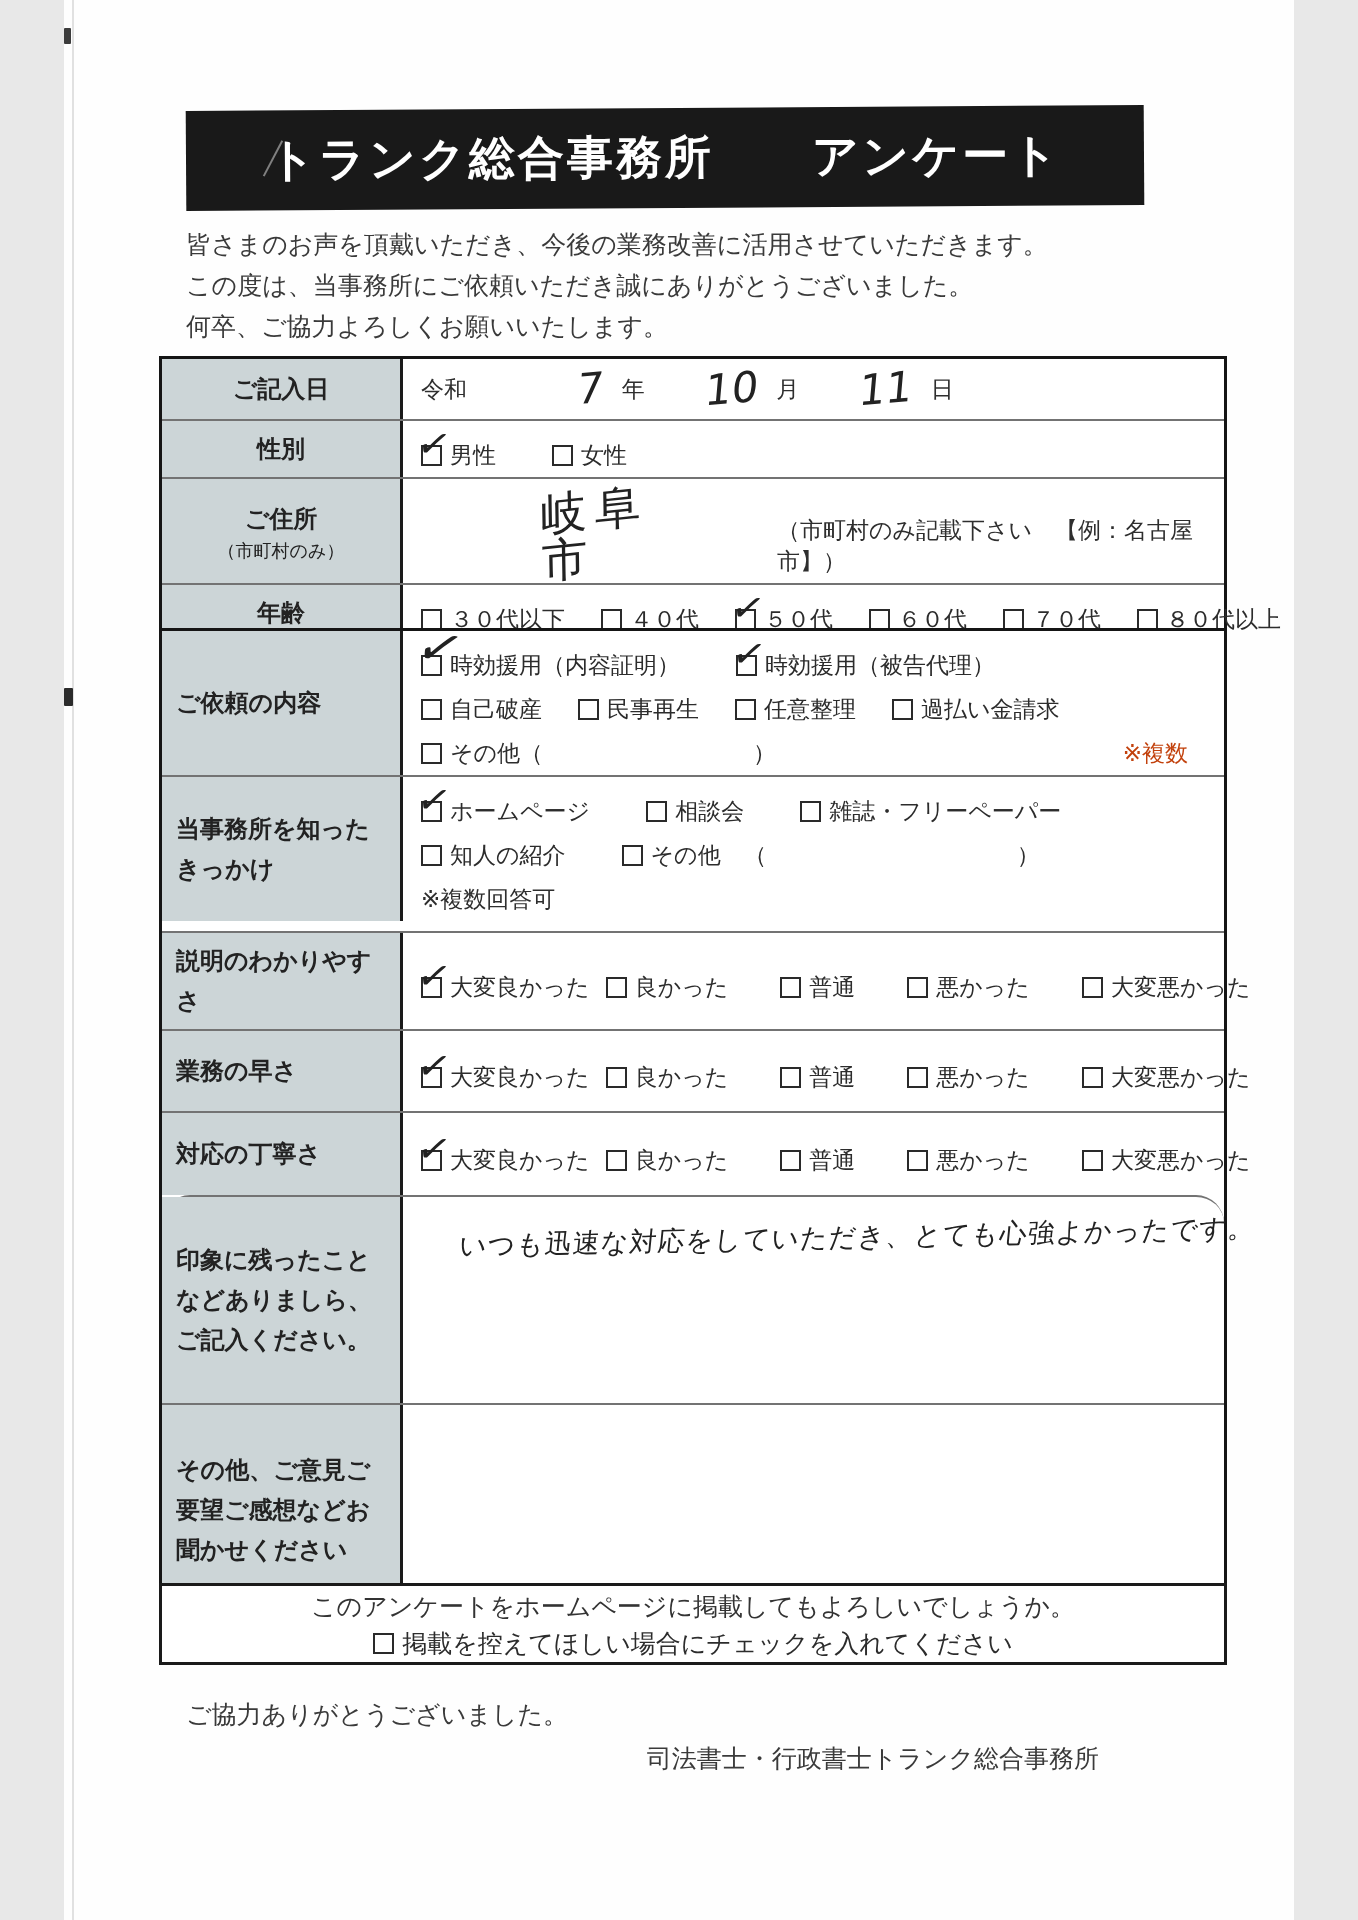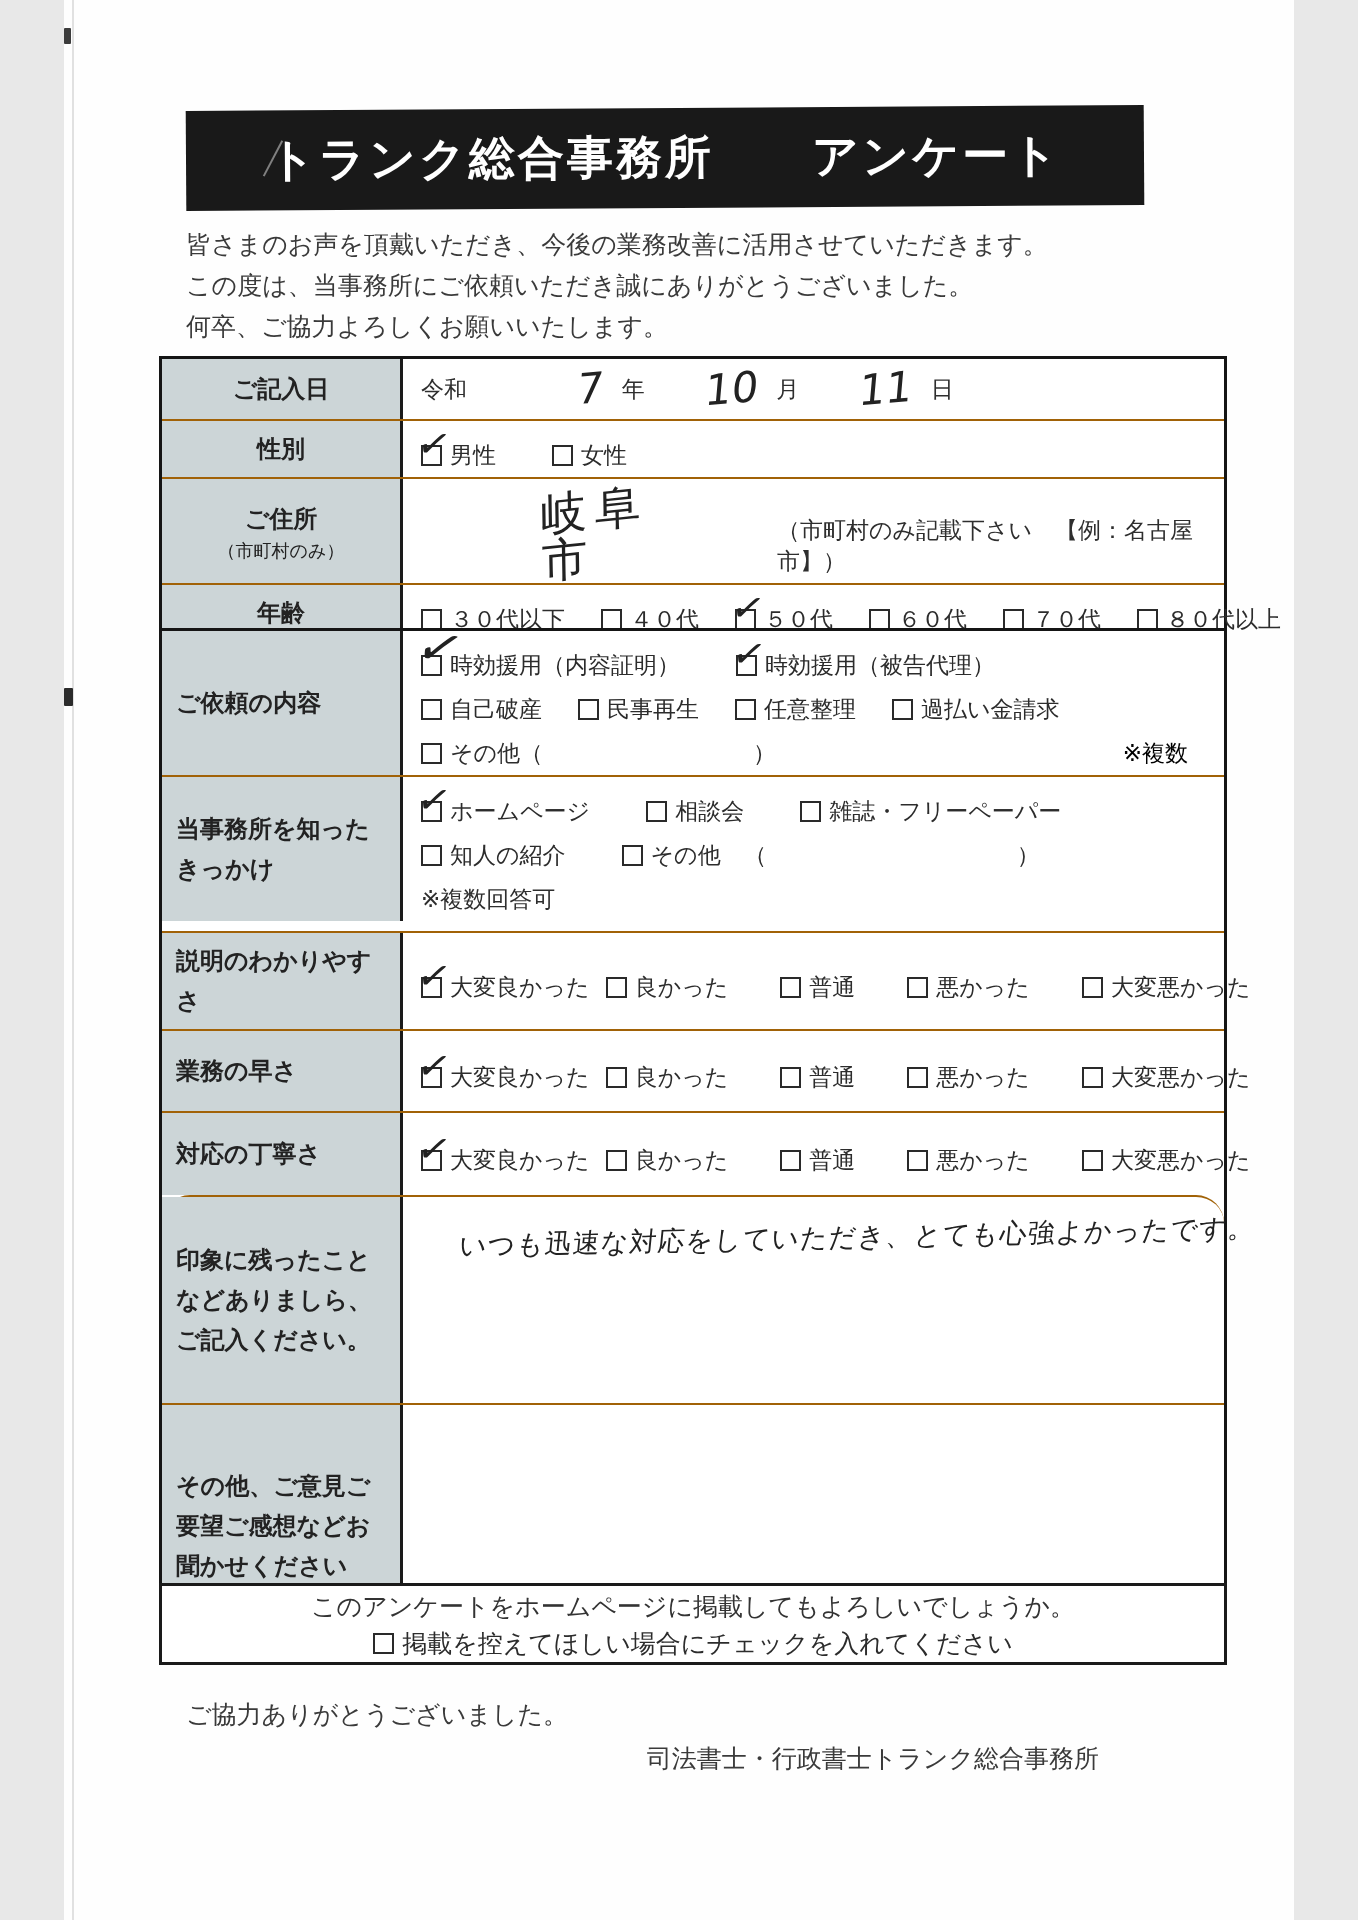--- a/index.html
+++ b/index.html
@@ -21,21 +21,21 @@
   }
   .title-bar .scratch{position:absolute;left:86px;top:28px;width:2px;height:40px;background:#9a9a9a;transform:rotate(28deg);opacity:.8;}
   .title-text{color:#fff;font-size:46px;font-weight:bold;letter-spacing:3px;white-space:nowrap;}
   
   .intro{position:absolute;left:122px;top:224px;width:1100px;font-size:25px;line-height:41px;color:#3a3a3a;}
   .intro p{margin:0;}
   
   .form-table{position:absolute;left:95px;width:1068px;border:3px solid #151515;background:#fff;box-sizing:border-box;}
   .t1{top:356px;}
   .t2{top:628px;}
-  .trow{display:flex;border-top:2px solid #a16207;box-sizing:border-box;}
+  .trow{display:flex;border-top:2px solid #737373;box-sizing:border-box;}
   .trow:first-child{border-top:none;}
   .tlabel{
     width:241px;flex:0 0 241px;background:#ccd5d7;border-right:3px solid #1a1a1a;
     display:flex;flex-direction:column;justify-content:center;
     font-weight:bold;font-size:24px;color:#222;box-sizing:border-box;line-height:40px;
   }
   .tlabel.center{align-items:center;text-align:center;}
   .tlabel.left{padding:8px 10px 8px 14px;text-align:left;}
   .tlabel .sub{font-size:18px;font-weight:normal;line-height:24px;}
   .tcell{flex:1;display:flex;flex-direction:column;justify-content:center;padding:6px 10px 6px 18px;box-sizing:border-box;font-size:23px;}
@@ -53,21 +53,21 @@
   .hw{font-family:"DejaVu Sans",sans-serif;color:#222;display:inline-block;}
   .hw-num{font-size:42px;transform:rotate(-5deg) skewX(-10deg);line-height:1;}
   .hw-city{font-size:46px;transform:rotate(-6deg) skewX(-5deg);letter-spacing:8px;line-height:1;}
   .hw-comment{font-size:27px;transform:rotate(-1.3deg) skewX(-7deg);letter-spacing:1px;white-space:nowrap;}
   
   .date-line{display:flex;align-items:center;}
   .date-line .era{margin-right:110px;}
   .date-line .unit{margin:0 60px 0 18px;}
   .date-line .unit:last-child{margin-right:0;}
   
-  .note-right{margin-left:auto;padding-right:26px;font-size:23px;color:#000000;}
+  .note-right{margin-left:auto;padding-right:26px;font-size:23px;color:#c2410c;}
   .paren-close{margin-left:210px;}
   .paren-close2{margin-left:250px;}
   .gap-s{width:36px;flex:0 0 36px;}
   .gap-m{width:56px;flex:0 0 56px;}
   .gap-r1{width:16px;flex:0 0 16px;}
   .gap-r2{width:52px;flex:0 0 52px;}
   .impression-cell{justify-content:flex-start;padding-top:22px;padding-left:56px;}
   .empty-cell{min-height:100%;}
   
   .consent{
@@ -369,21 +369,21 @@
       </div>
     </div>
 
     <div class="trow" style="min-height:208px;border-radius:28px;">
       <div class="tlabel left">印象に残ったことなどありましら、ご記入ください。</div>
       <div class="tcell impression-cell">
         <span class="hw hw-comment">いつも迅速な対応をしていただき、とても心強よかったです。</span>
       </div>
     </div>
 
-    <div class="trow" style="min-height:212px;flex-direction:column;">
+    <div class="trow" style="min-height:212px;">
       <div class="tlabel left">その他、ご意見ご要望ご感想などお聞かせください</div>
       <div class="tcell empty-cell"></div>
     </div>
   </div>
 
   <div class="consent">
     <div class="q">このアンケートをホームページに掲載してもよろしいでしょうか。</div>
     <div class="c2">
       <span class="cb">
         <span class="box"></span>

